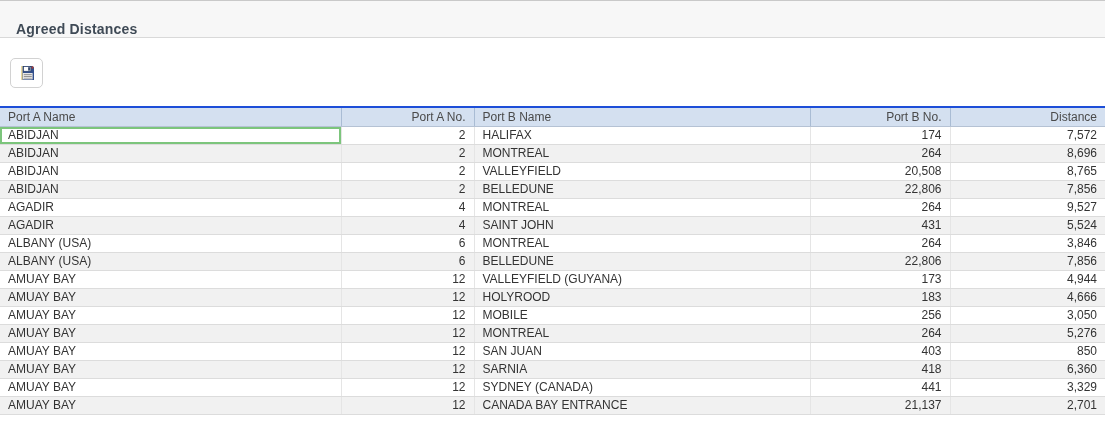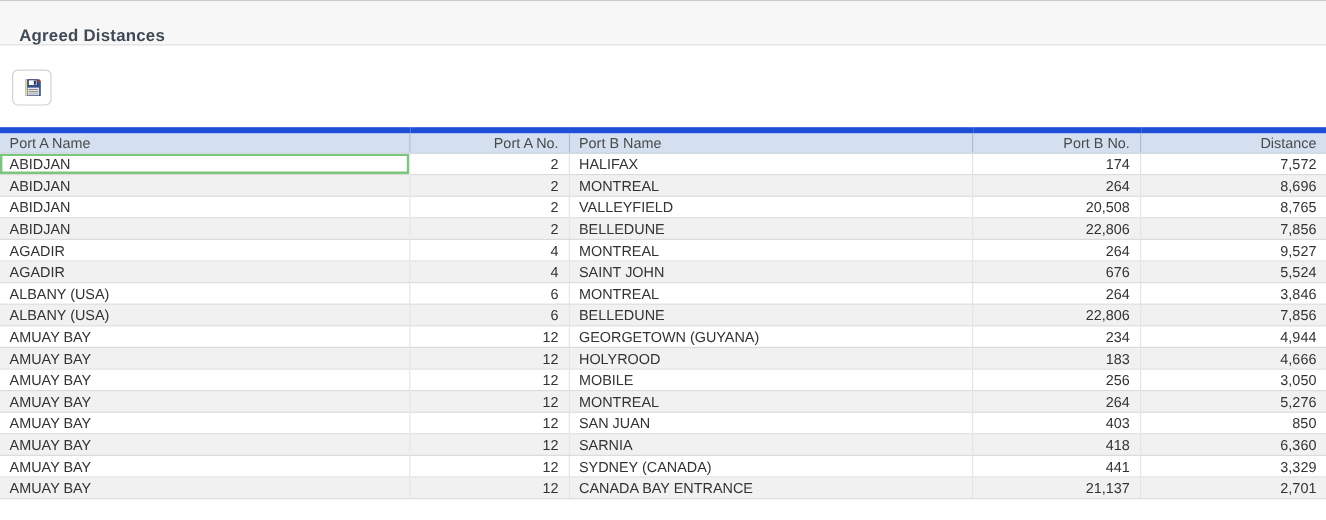--- a/index.html
+++ b/index.html
@@ -46,21 +46,21 @@
     border-collapse:collapse;
     table-layout:fixed;
   }
   thead th {
     background:#d4e0f0;
     height:19px;
     font-size:12px;
     font-weight:normal;
     color:#4a4a4a;
     padding:0 8px;
-    border-top:5px solid #1d4ed8;
+    border-top:2px solid #1d4ed8;
     border-bottom:1px solid #b5c2d4;
     border-left:1px solid #a9bcd4;
     white-space:nowrap;
     overflow:hidden;
     text-align:left;
   }
   thead th:first-child { border-left:none; }
   tbody td {
     height:18px;
     font-size:12px;
@@ -160,42 +160,42 @@
           <td>AGADIR</td>
           <td>4</td>
           <td>MONTREAL</td>
           <td>264</td>
           <td>9,527</td>
         </tr>
         <tr>
           <td>AGADIR</td>
           <td>4</td>
           <td>SAINT JOHN</td>
-          <td>676</td>
+          <td>431</td>
           <td>5,524</td>
         </tr>
         <tr>
           <td>ALBANY (USA)</td>
           <td>6</td>
           <td>MONTREAL</td>
           <td>264</td>
           <td>3,846</td>
         </tr>
         <tr>
           <td>ALBANY (USA)</td>
           <td>6</td>
           <td>BELLEDUNE</td>
           <td>22,806</td>
           <td>7,856</td>
         </tr>
         <tr>
           <td>AMUAY BAY</td>
           <td>12</td>
-          <td>GEORGETOWN (GUYANA)</td>
-          <td>234</td>
+          <td>VALLEYFIELD (GUYANA)</td>
+          <td>173</td>
           <td>4,944</td>
         </tr>
         <tr>
           <td>AMUAY BAY</td>
           <td>12</td>
           <td>HOLYROOD</td>
           <td>183</td>
           <td>4,666</td>
         </tr>
         <tr>

